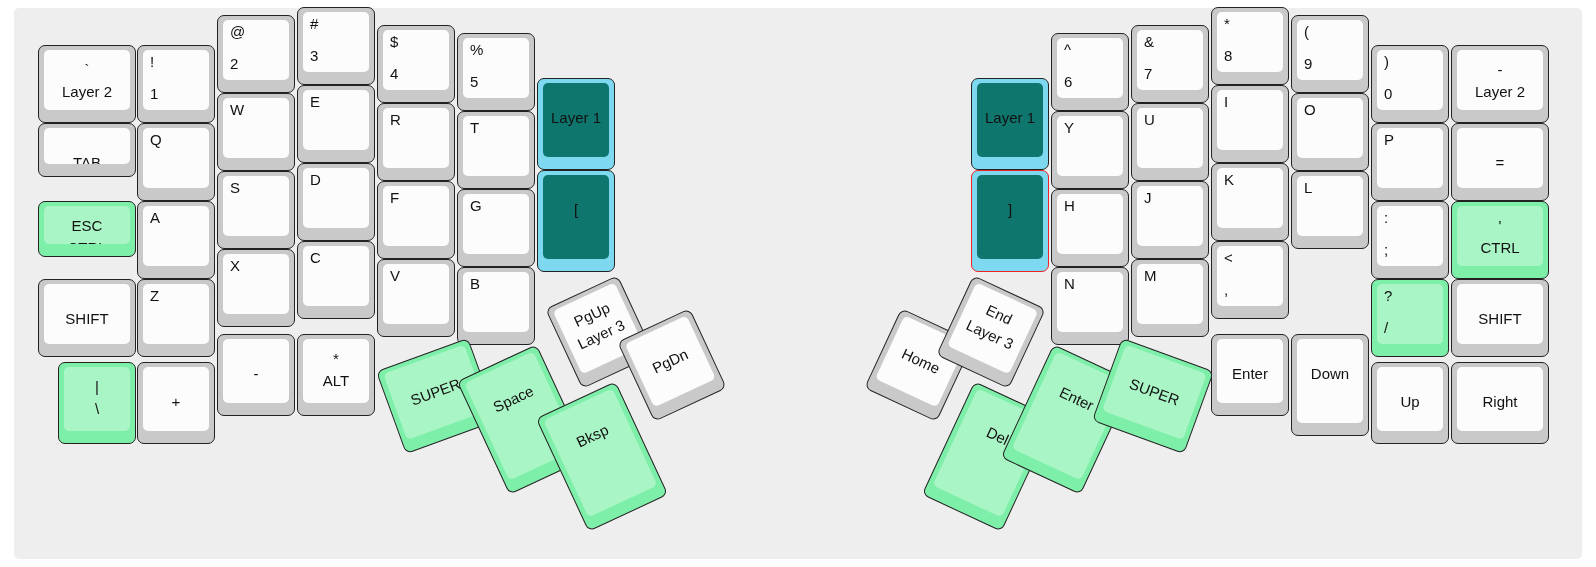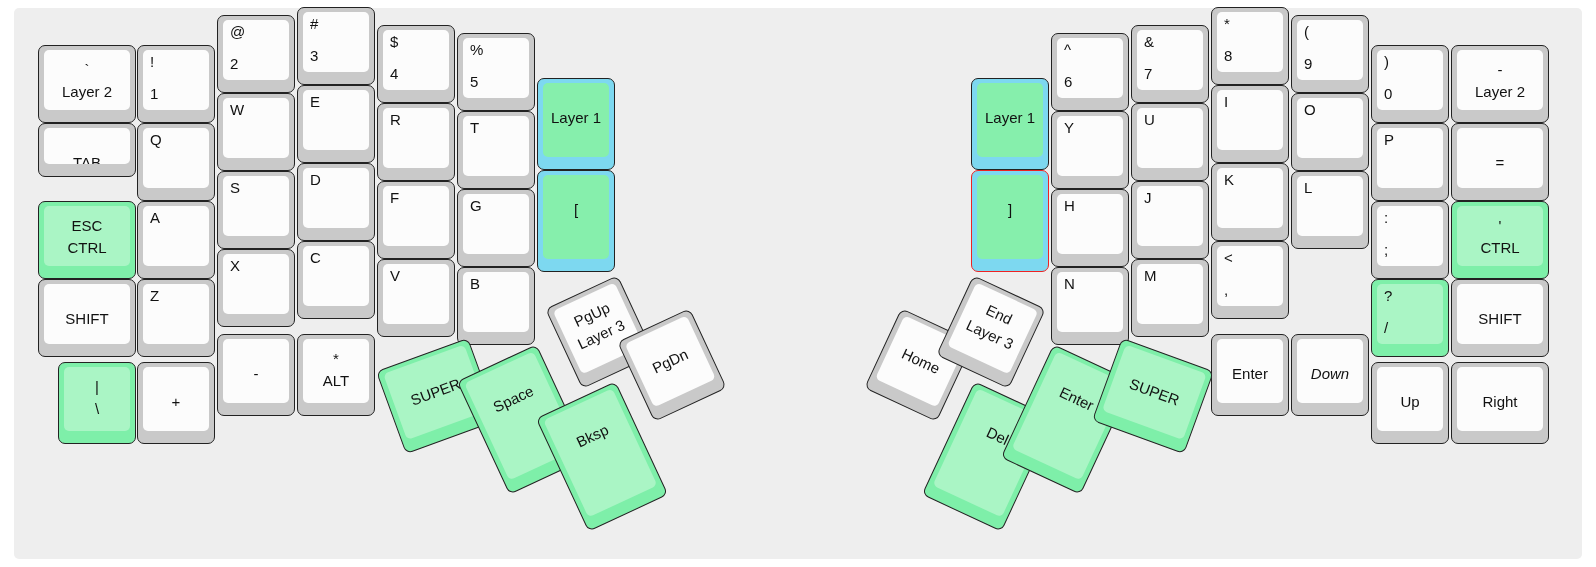--- a/index.html
+++ b/index.html
@@ -27,21 +27,21 @@
     position:absolute;
     box-sizing:border-box;
     border-radius:5px;
     background:#fcfcfc;
     left:5px;right:5px;top:4px;bottom:12px;
     overflow:hidden;
   }
   .key.green{background:#7eefa9;}
   .key.green>.cap{background:#aaf5c5;}
   .key.blue{background:#7dd8f0;}
-  .key.blue>.cap{background:#86efac;}
+  .key.blue>.cap{background:#0f766e;}
 
   .lg{
     position:absolute;
     color:#111111;
     font-size:15px;
     line-height:1.02;
     white-space:pre;
   }
   
   .tl{left:7px;top:4px;text-align:left;}
@@ -59,21 +59,21 @@
       <div class="cap">
         <div class="lg midu">`</div>
         <div class="lg midl">Layer 2</div>
       </div>
     </div>
     <div class="key" style="left: 24px; top: 115px; width: 98px; height: 54px;">
       <div class="cap">
         <div class="lg mid">TAB</div>
       </div>
     </div>
-    <div class="key green" style="left: 24px; top: 193px; width: 98px; height: 78px;">
+    <div class="key green" style="left: 24px; top: 193px; width: 98px; height: 56px;">
       <div class="cap">
         <div class="lg midu">ESC</div>
         <div class="lg midl">CTRL</div>
       </div>
     </div>
     <div class="key" style="left: 24px; top: 271px; width: 98px; height: 78px;">
       <div class="cap">
         <div class="lg mid">SHIFT</div>
       </div>
     </div>
@@ -304,21 +304,21 @@
     <div class="key" style="left: 1277px; top: 85px; width: 78px; height: 78px;">
       <div class="cap">
         <div class="lg tl">O</div>
       </div>
     </div>
     <div class="key" style="left: 1277px; top: 163px; width: 78px; height: 78px;">
       <div class="cap">
         <div class="lg tl">L</div>
       </div>
     </div>
-    <div class="key" style="left: 1277px; top: 326px; width: 78px; height: 82px; font-style: italic;">
+    <div class="key" style="left: 1277px; top: 326px; width: 78px; height: 102px;">
       <div class="cap">
         <div class="lg mid">Down</div>
       </div>
     </div>
     <div class="key" style="left: 1357px; top: 37px; width: 78px; height: 78px;">
       <div class="cap">
         <div class="lg tl">)</div>
         <div class="lg bl">0</div>
       </div>
     </div>

